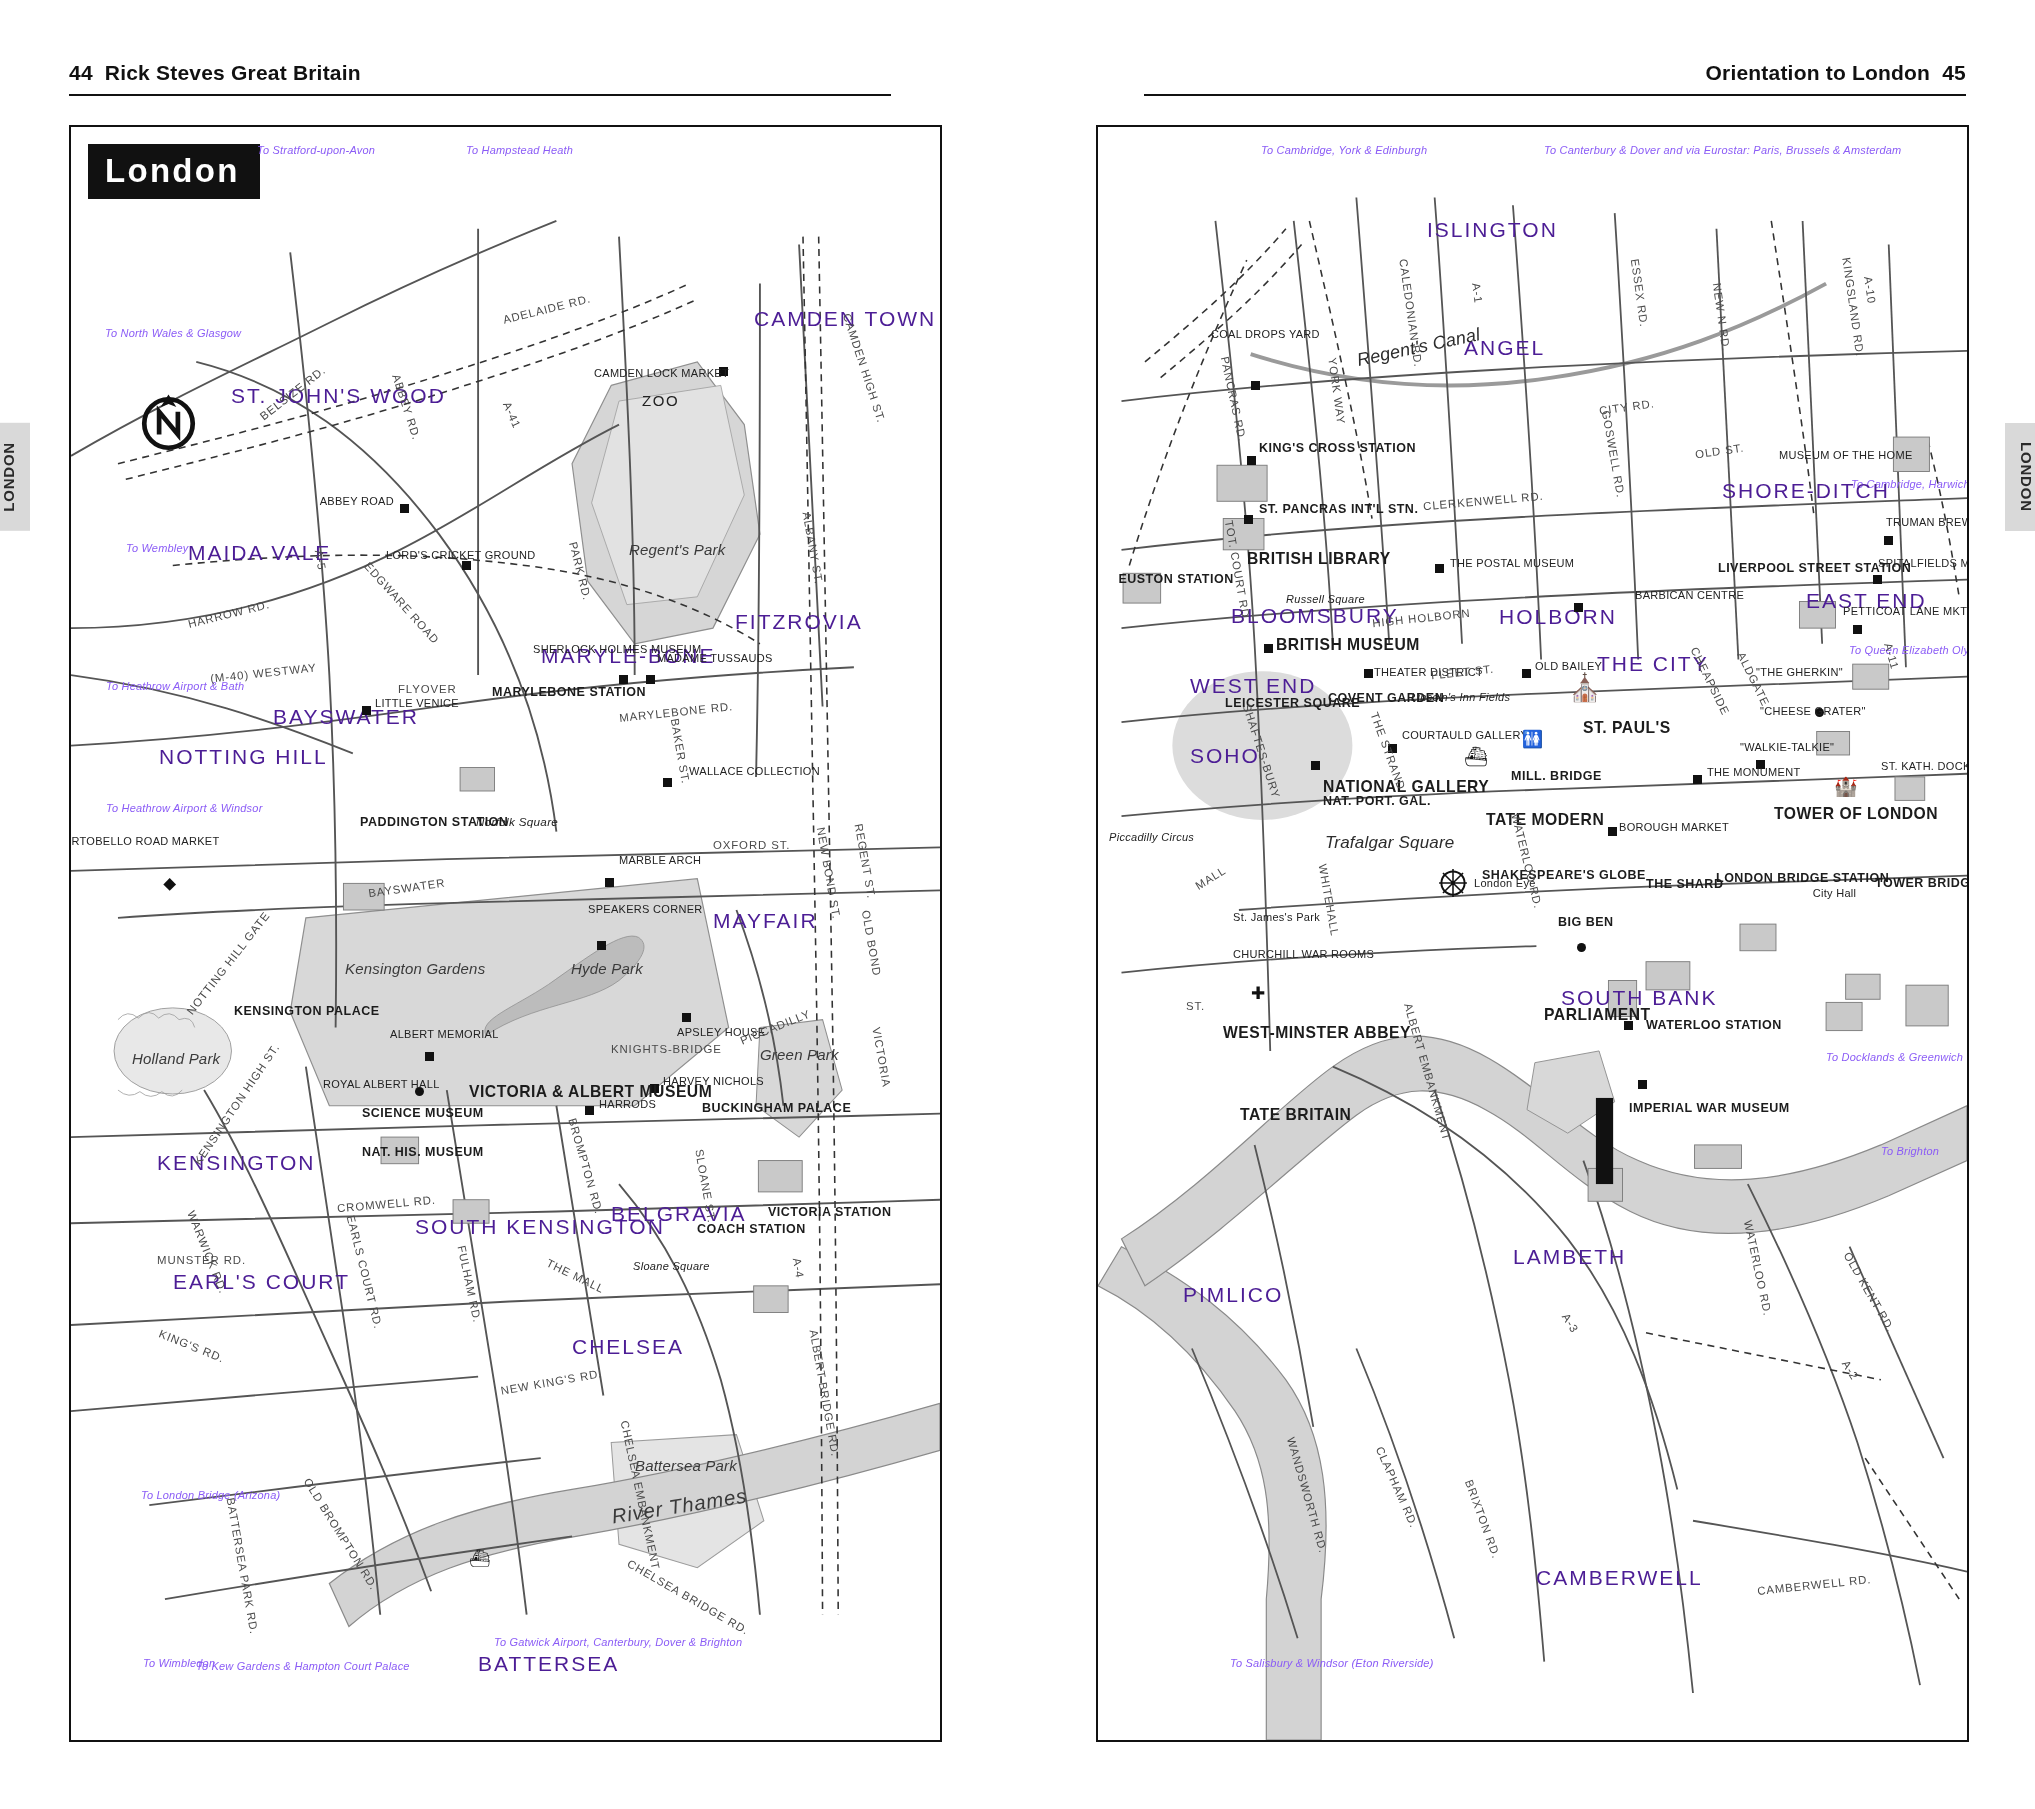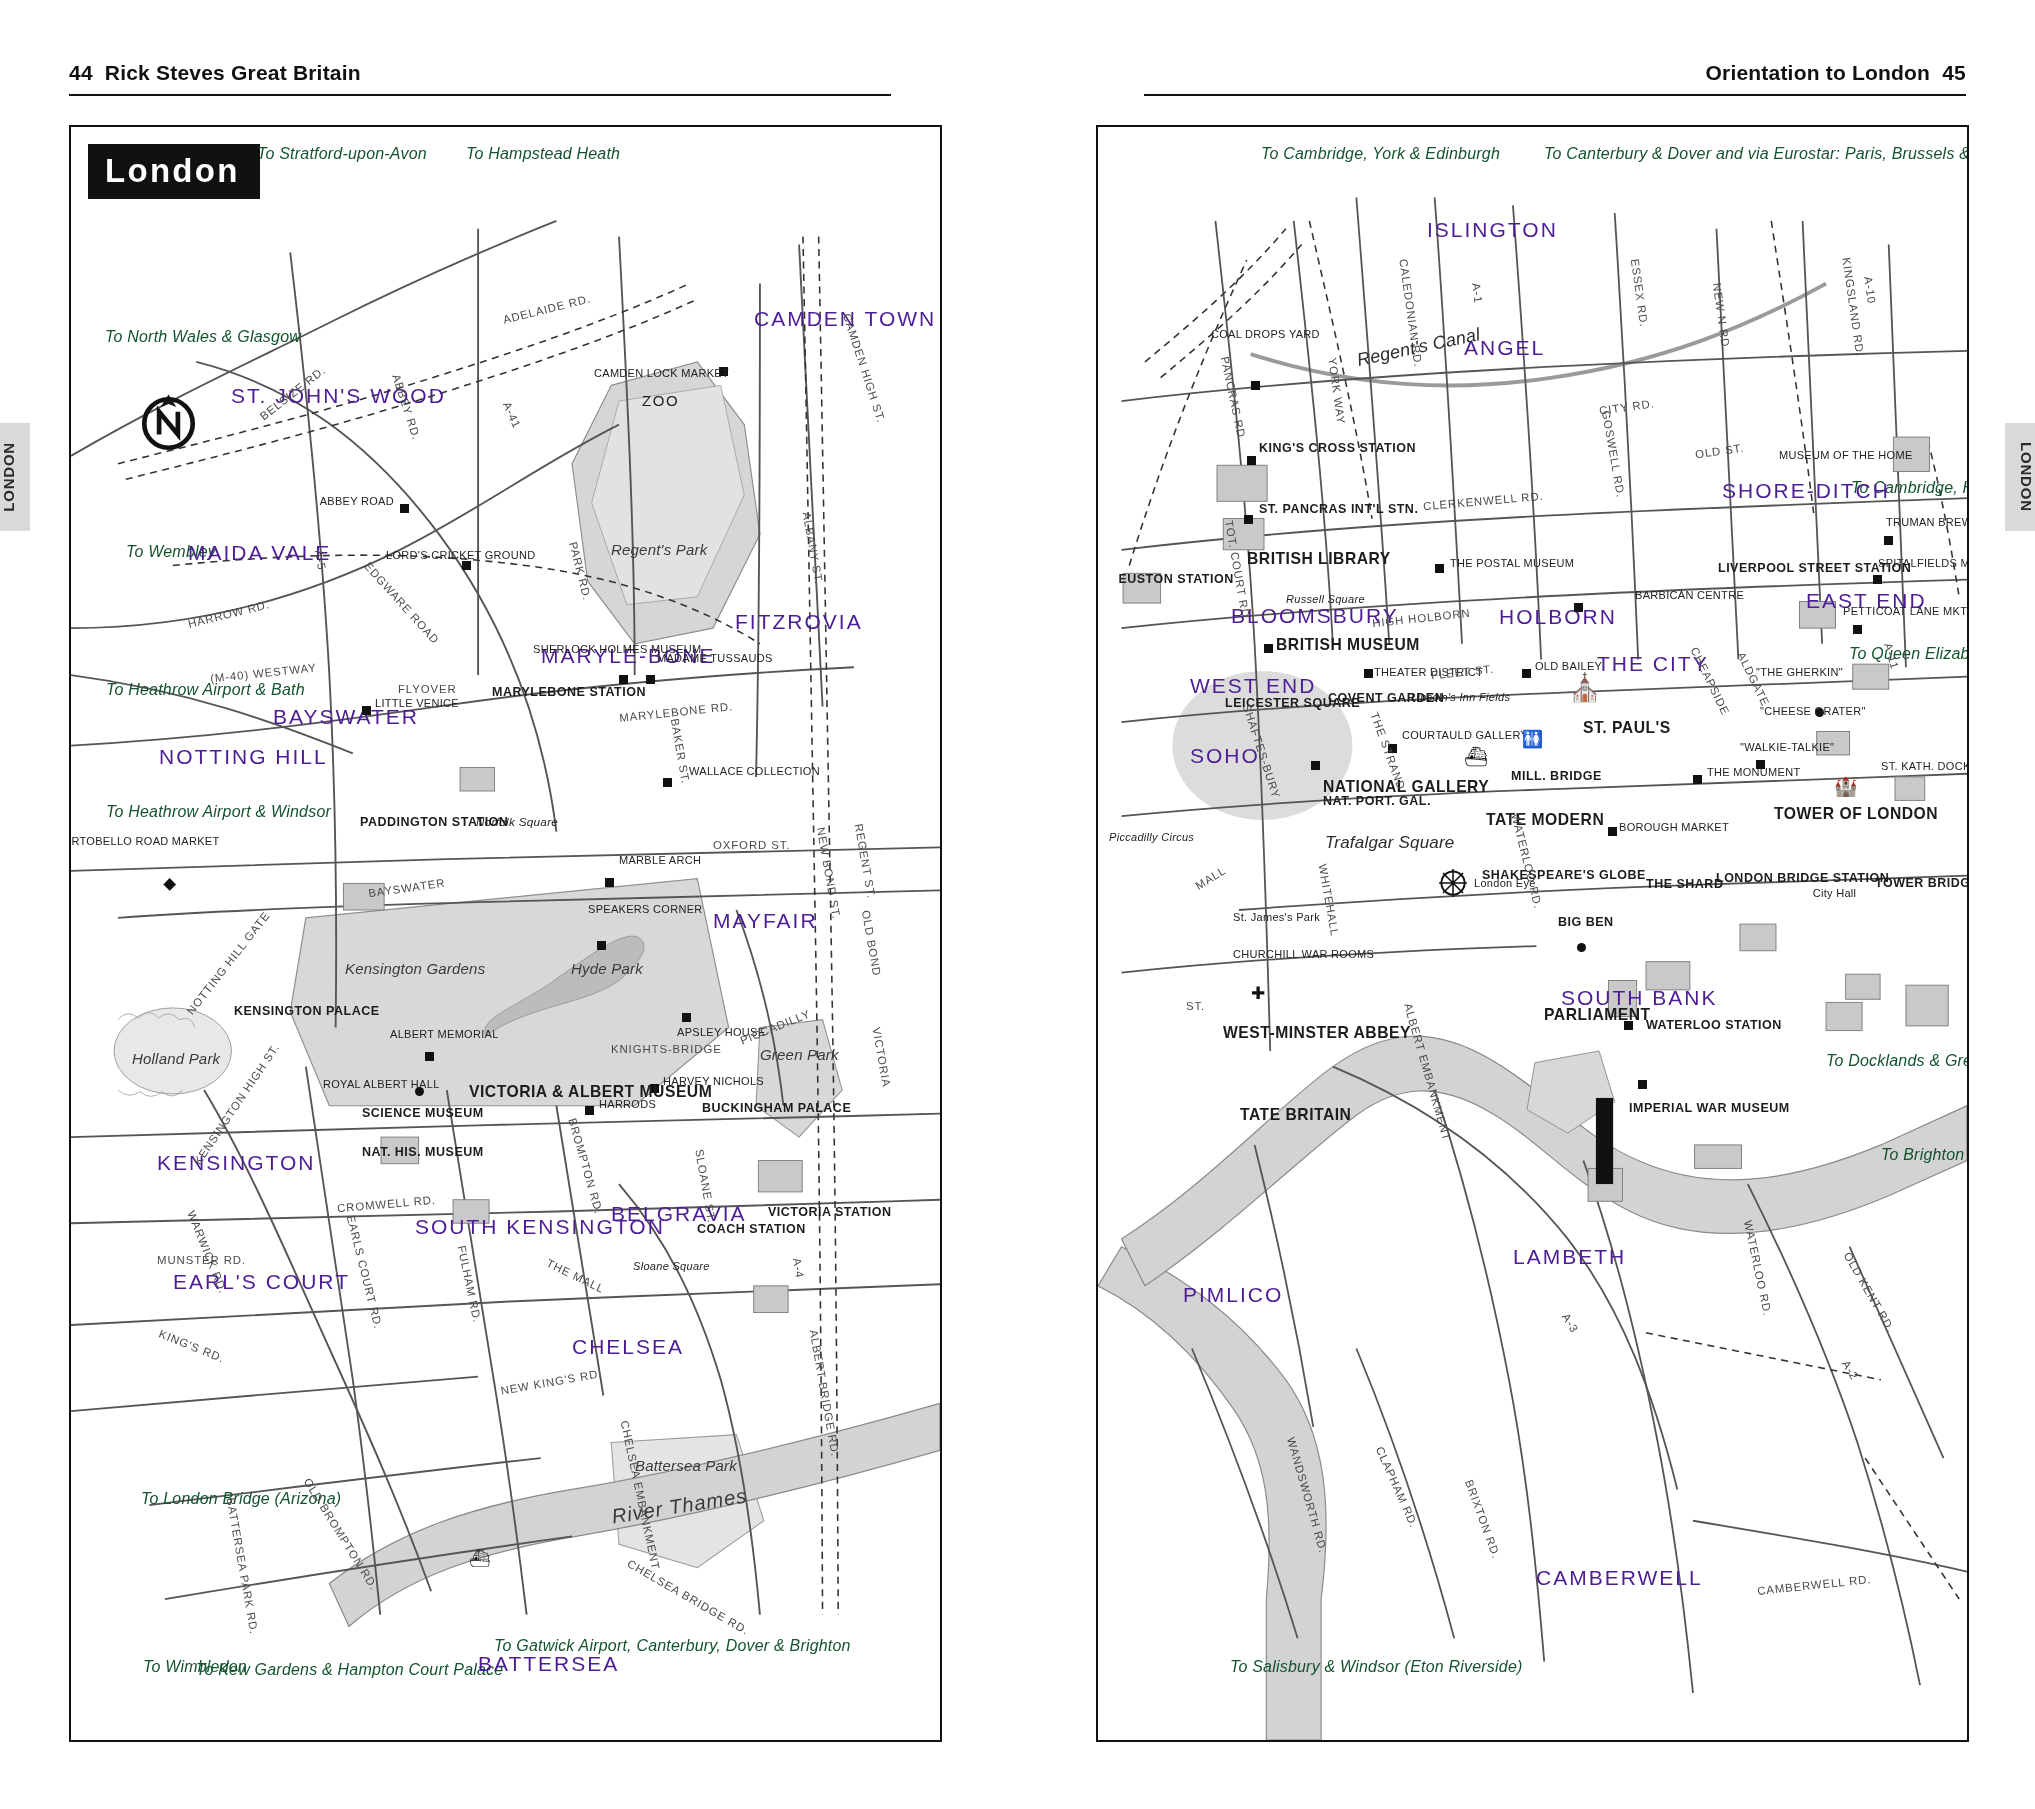--- a/index.html
+++ b/index.html
@@ -109,23 +109,23 @@
     color: #4a4a4a;
     text-transform: uppercase;
   }
   .lab.water {
     font-size: 20.4px;
     font-style: italic;
     color: #3a3a3a;
     letter-spacing: 0.8px;
   }
   .lab.arrowtxt {
-    font-size: 16px;
+    font-size: 11px;
     font-style: italic;
-    color: #14532d;
+    color: #8b5cf6;
     line-height: 1.2;
   }
   .lab.park {
     font-size: 15px;
     font-style: italic;
     color: #3a3a3a;
   }
   .lab.serif-it {
     font-size: 17px;
     font-style: italic;
@@ -298,21 +298,21 @@
     <div class="lab distbig" style="left:202px; top:579px;">BAYSWATER</div>
     <div class="lab distbig" style="left:88px; top:618px; line-height:1.15;">NOTTING HILL</div>
     <div class="lab distbig" style="left:820ial; left:642px; top:783px;">MAYFAIR</div>
     <div class="lab distbig" style="left:86px; top:1025px;">KENSINGTON</div>
     <div class="lab distbig" style="left:344px; top:1088px; line-height:1.15;">SOUTH KENSINGTON</div>
     <div class="lab distbig" style="left:540px; top:1076px;">BELGRAVIA</div>
     <div class="lab distbig" style="left:102px; top:1143px; line-height:1.15;">EARL'S COURT</div>
     <div class="lab distbig" style="left:501px; top:1209px;">CHELSEA</div>
     <div class="lab distbig" style="left:407px; top:1526px;">BATTERSEA</div>
 
-    <div class="lab park" style="left:540px; top:415px; width:86px; text-align:left;">Regent's Park</div>
+    <div class="lab park" style="left:558px; top:415px; width:86px; text-align:left;">Regent's Park</div>
     <div class="lab park" style="left:274px; top:834px; width:117px; text-align:center;">Kensington Gardens</div>
     <div class="lab park" style="left:493px; top:834px; width:86px; text-align:center;">Hyde Park</div>
     <div class="lab park" style="left:689px; top:920px; width:78px; text-align:center;">Green Park</div>
     <div class="lab park" style="left:61px; top:924px; width:78px; text-align:center;">Holland Park</div>
     <div class="lab park" style="left:564px; top:1331px; width:86px; text-align:center;">Battersea Park</div>
     <div class="lab small" style="left:571px; top:266px; letter-spacing:1.6px; font-size:15px;">ZOO</div>
     <div class="lab small" style="left:405px; top:689px; width:63px; text-transform:none; font-style:italic; font-size:11.7px;">Norfolk Square</div>
 
     <div class="sq" style="left:648px; top:240px;"></div>
     <div class="lab small r" style="left:640px; top:241px; width:117px; text-align:right;">CAMDEN LOCK MARKET</div>

